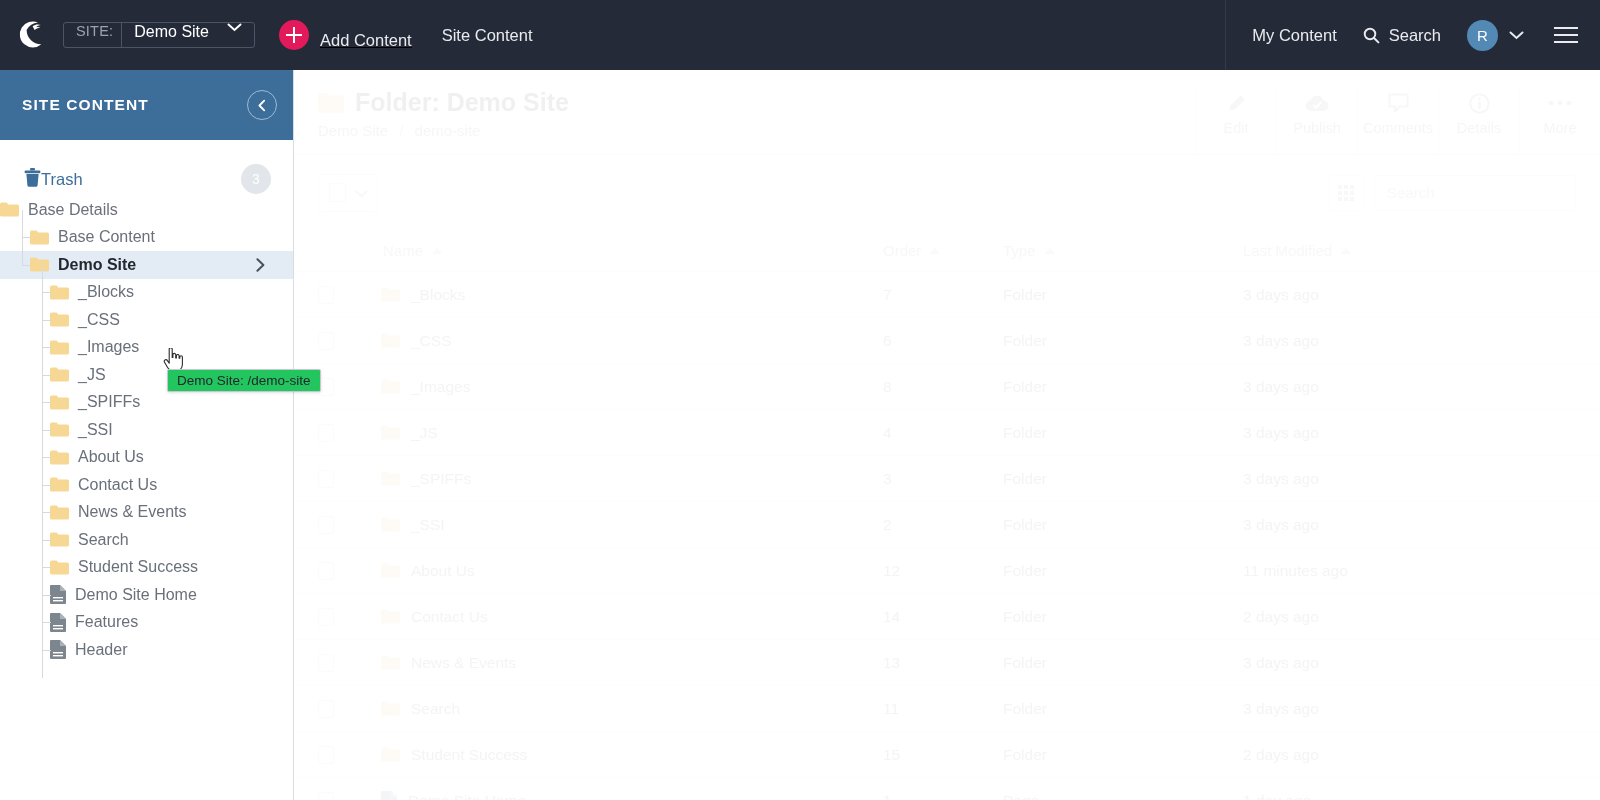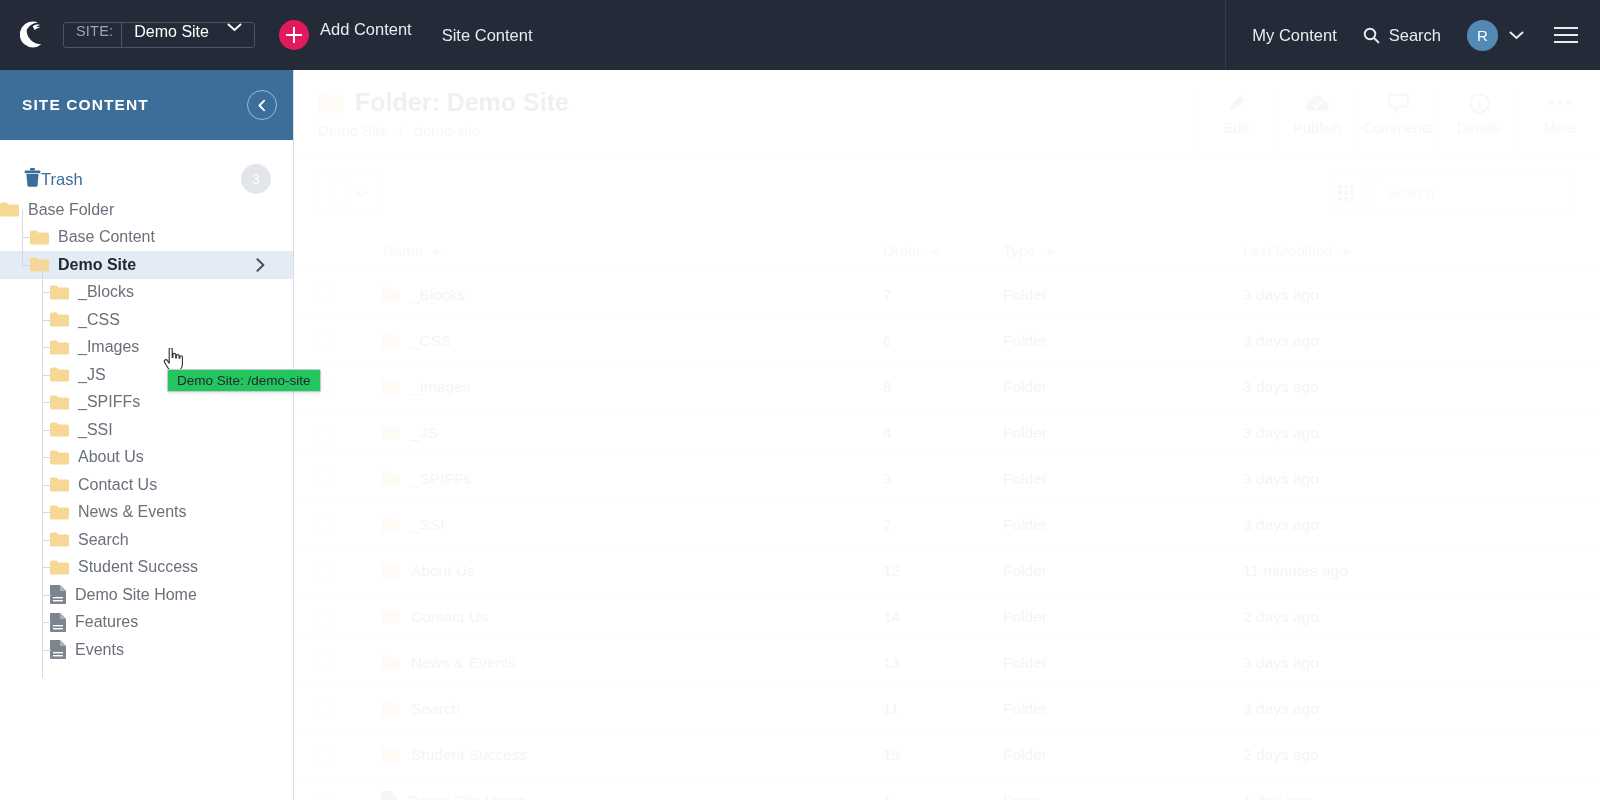--- a/index.html
+++ b/index.html
@@ -43,22 +43,22 @@
     color: #ffffff; font-size: 16px;
     padding: 0 14px 0 12px; white-space: nowrap;
   }
   .site-select .chev {
     margin-left: auto; padding: 0 12px 0 4px;
     display: flex; align-items: center;
   }
   .chev-svg { width: 15px; height: 9px; display: block; }
 
   .add-content {
-    display: flex; align-items: flex-start;
-    margin-left: 24px; cursor: pointer;
+    display: flex; align-items: flex-end;
+    margin-left: 24px; cursor: pointer; text-decoration: underline;
   }
   .plus-circle {
     width: 30px; height: 30px; border-radius: 50%;
     background: #e21a5c;
     position: relative; flex: 0 0 auto;
   }
   .plus-circle::before, .plus-circle::after {
     content: ""; position: absolute; background: #ffffff;
   }
   .plus-circle::before { left: 7px; right: 7px; top: 14px; height: 2.4px; }
@@ -621,21 +621,21 @@
             </svg>
         </span>
         <span class="label">Trash</span>
         <span class="trash-badge">3</span>
       </div>
       <div id="tree-nodes" style="position: relative;">
           <div class="node depth0">
             <svg class="folder-ico" viewBox="0 0 19 15">
               <path d="M0 2.2A1.6 1.6 0 0 1 1.6.6h5L8.3 2.5h9.1A1.6 1.6 0 0 1 19 4.1V13a1.6 1.6 0 0 1-1.6 1.6H1.6A1.6 1.6 0 0 1 0 13z" fill="#f7d794"></path>
             </svg>
-            <span class="nm">Base Folder</span>
+            <span class="nm">Base Details</span>
           </div>
           <div class="node depth1">
             <span class="tick" style="left:22px;top:50%"></span>
             <svg class="folder-ico" viewBox="0 0 19 15">
               <path d="M0 2.2A1.6 1.6 0 0 1 1.6.6h5L8.3 2.5h9.1A1.6 1.6 0 0 1 19 4.1V13a1.6 1.6 0 0 1-1.6 1.6H1.6A1.6 1.6 0 0 1 0 13z" fill="#f7d794"></path>
             </svg>
             <span class="nm">Base Content</span>
           </div>
           <div class="node depth1 sel">
             <span class="tick" style="left:22px;top:50%"></span>
@@ -747,21 +747,21 @@
             <span class="nm">Features</span>
           </div>
           <div class="node depth2">
             <span class="tick" style="left:42px;top:50%"></span>
             <svg class="file-ico" viewBox="0 0 16 19">
               <path d="M0 1a1 1 0 0 1 1-1h9l6 6v12a1 1 0 0 1-1 1H1a1 1 0 0 1-1-1z" fill="#7d858e"></path>
               <path d="M10 0l6 6h-6z" fill="#aab1b8"></path>
               <rect x="3" y="12" width="10" height="1.4" fill="#ffffff"></rect>
               <rect x="3" y="15" width="10" height="1.4" fill="#ffffff"></rect>
             </svg>
-            <span class="nm">Events</span>
+            <span class="nm">Header</span>
           </div>
           <span class="vline" style="left: 22px; top: 14px; height: 55px;"></span>
           <span class="vline" style="left: 42px; top: 69px; height: 412.5px;"></span>
         </div>
     </div>
 
     <svg class="cursor-hand" viewBox="0 0 20 24">
       <path d="M6.2 1.2a1.5 1.5 0 0 1 3 0v8.3h.7V6.8a1.4 1.4 0 0 1 2.8 0v3.1h.7V7.6a1.4 1.4 0 0 1 2.7 0v2.6h.7V9a1.3 1.3 0 0 1 2.6 0v7.2c0 3.4-2.2 6.6-5.7 6.6H9.5c-2.6 0-4-1.6-5.5-4.2L1.4 14c-.5-.9 0-1.9.9-2.2.8-.3 1.6 0 2.1.8l1.8 2.6z" fill="#ffffff" stroke="#2b2b2b" stroke-width="1.1" stroke-linejoin="round"></path>
     </svg>
     <div class="tooltip">Demo Site: /demo-site</div>

